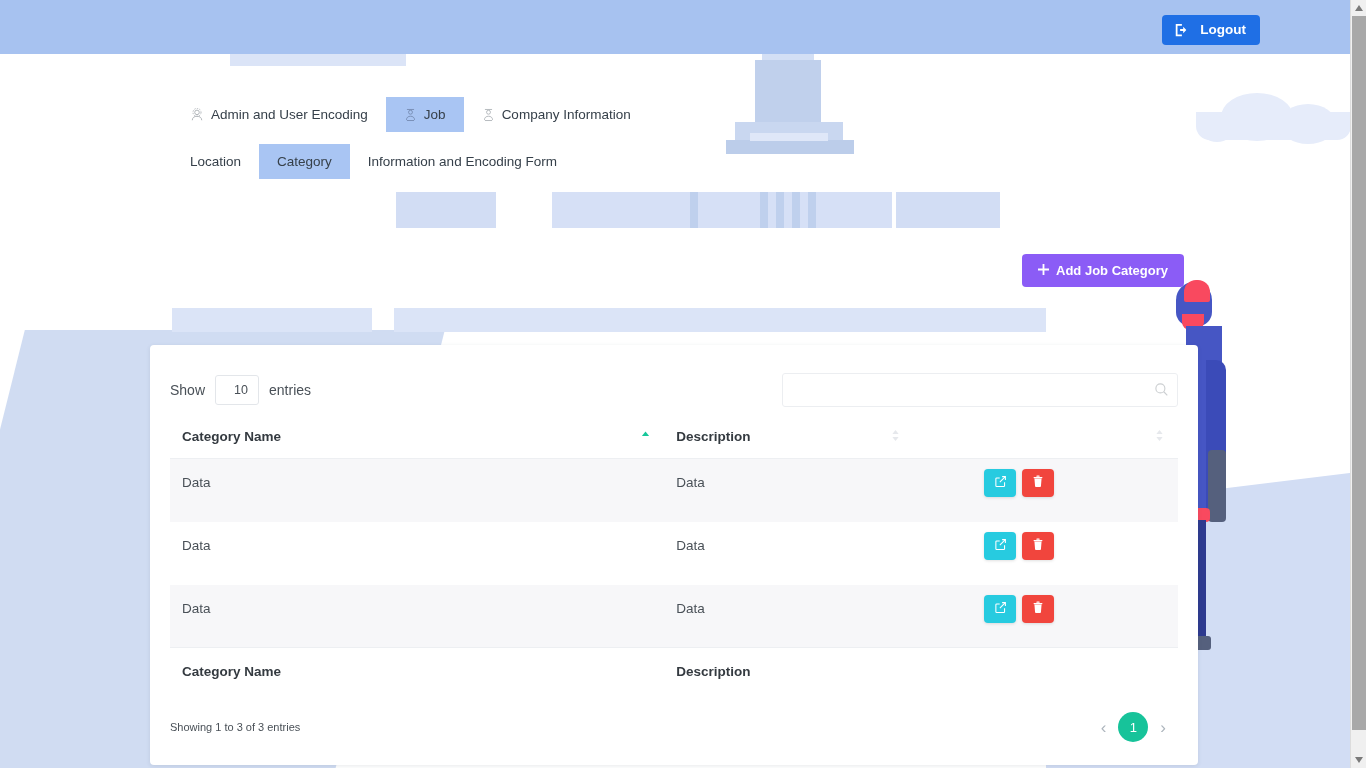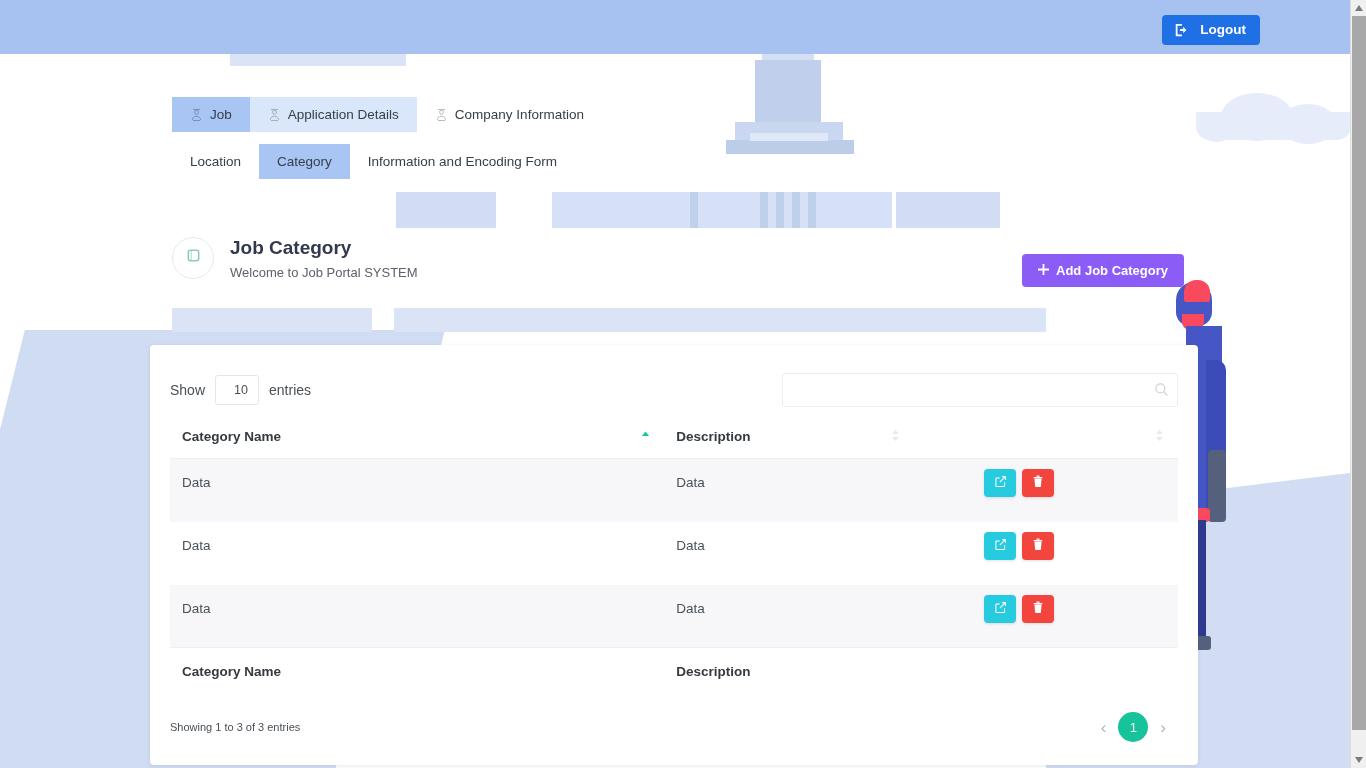--- a/index.html
+++ b/index.html
@@ -280,40 +280,40 @@
         <svg width="14" height="14" viewBox="0 0 16 16" fill="#ffffff">
           <path d="M2 1h7v2H4v10h5v2H2V1z"></path>
           <path d="M10.5 4.2l3.6 3.8-3.6 3.8V9.2H7V6.8h3.5V4.2z"></path>
         </svg>
       </span>
       <span>Logout</span>
     </button>
   </div>
 
   <div class="nav-row row1">
+    <div class="nav-tab">
+      <span>
+        <svg width="14" height="14" viewBox="0 0 16 16" fill="none" stroke="#6c757d" stroke-width="1.1">
+          <circle cx="8" cy="5" r="2.6"></circle>
+            <path d="M2.6 14c0-3 2.4-4.6 5.4-4.6S13.4 11 13.4 14"></path>
+            <circle cx="8" cy="5" r="4.6" stroke-dasharray="1.5 1.5"></circle>
+        </svg>
+      </span>
+      <span>Admin and User Encoding</span>
+    </div>
     <div class="nav-tab active">
       <span>
         <svg width="13" height="14" viewBox="0 0 16 16" fill="none" stroke="#4a5b7a" stroke-width="1.1">
           <circle cx="8" cy="4.6" r="2.4"></circle>
             <path d="M3 14c0-2.9 2.2-4.5 5-4.5S13 11.1 13 14"></path>
             <path d="M3.6 1.2h8.8M3.6 14.8h8.8"></path>
         </svg>
       </span>
       <span>Job</span>
     </div>
-    <div class="nav-tab semi">
-      <span>
-        <svg width="13" height="14" viewBox="0 0 16 16" fill="none" stroke="#6c757d" stroke-width="1.1">
-          <circle cx="8" cy="4.6" r="2.4"></circle>
-            <path d="M3 14c0-2.9 2.2-4.5 5-4.5S13 11.1 13 14"></path>
-            <path d="M3.6 1.2h8.8M3.6 14.8h8.8"></path>
-        </svg>
-      </span>
-      <span>Application Details</span>
-    </div>
     <div class="nav-tab">
       <span>
         <svg width="13" height="14" viewBox="0 0 16 16" fill="none" stroke="#6c757d" stroke-width="1.1">
           <circle cx="8" cy="4.6" r="2.4"></circle>
             <path d="M3 14c0-2.9 2.2-4.5 5-4.5S13 11.1 13 14"></path>
             <path d="M3.6 1.2h8.8M3.6 14.8h8.8"></path>
         </svg>
       </span>
       <span>Company Information</span>
     </div>
@@ -324,34 +324,20 @@
       <span>Location</span>
     </div>
     <div class="nav-tab active">
       <span>Category</span>
     </div>
     <div class="nav-tab">
       <span>Information and Encoding Form</span>
     </div>
   </div>
 
-  <div class="page-head">
-    <div class="head-circle">
-      <span>
-        <svg width="17" height="17" viewBox="0 0 18 18" fill="none" stroke="#8fc9b2" stroke-width="1.6">
-          <rect x="3.5" y="3.5" width="11" height="11" rx="2.2"></rect>
-          <path d="M6.6 4.2v9.6" stroke="#c9e4d8"></path>
-        </svg>
-      </span>
-    </div>
-    <div>
-      <div class="head-title">Job Category</div>
-      <div class="head-sub">Welcome to Job Portal SYSTEM</div>
-    </div>
-  </div>
 
   <button class="add-btn">
     <span>
       <svg width="11" height="11" viewBox="0 0 12 12" fill="#ffffff">
           <path d="M5 0h2v5h5v2H7v5H5V7H0V5h5V0z"></path>
         </svg>
     </span>
     <span>Add Job Category</span>
   </button>
 

